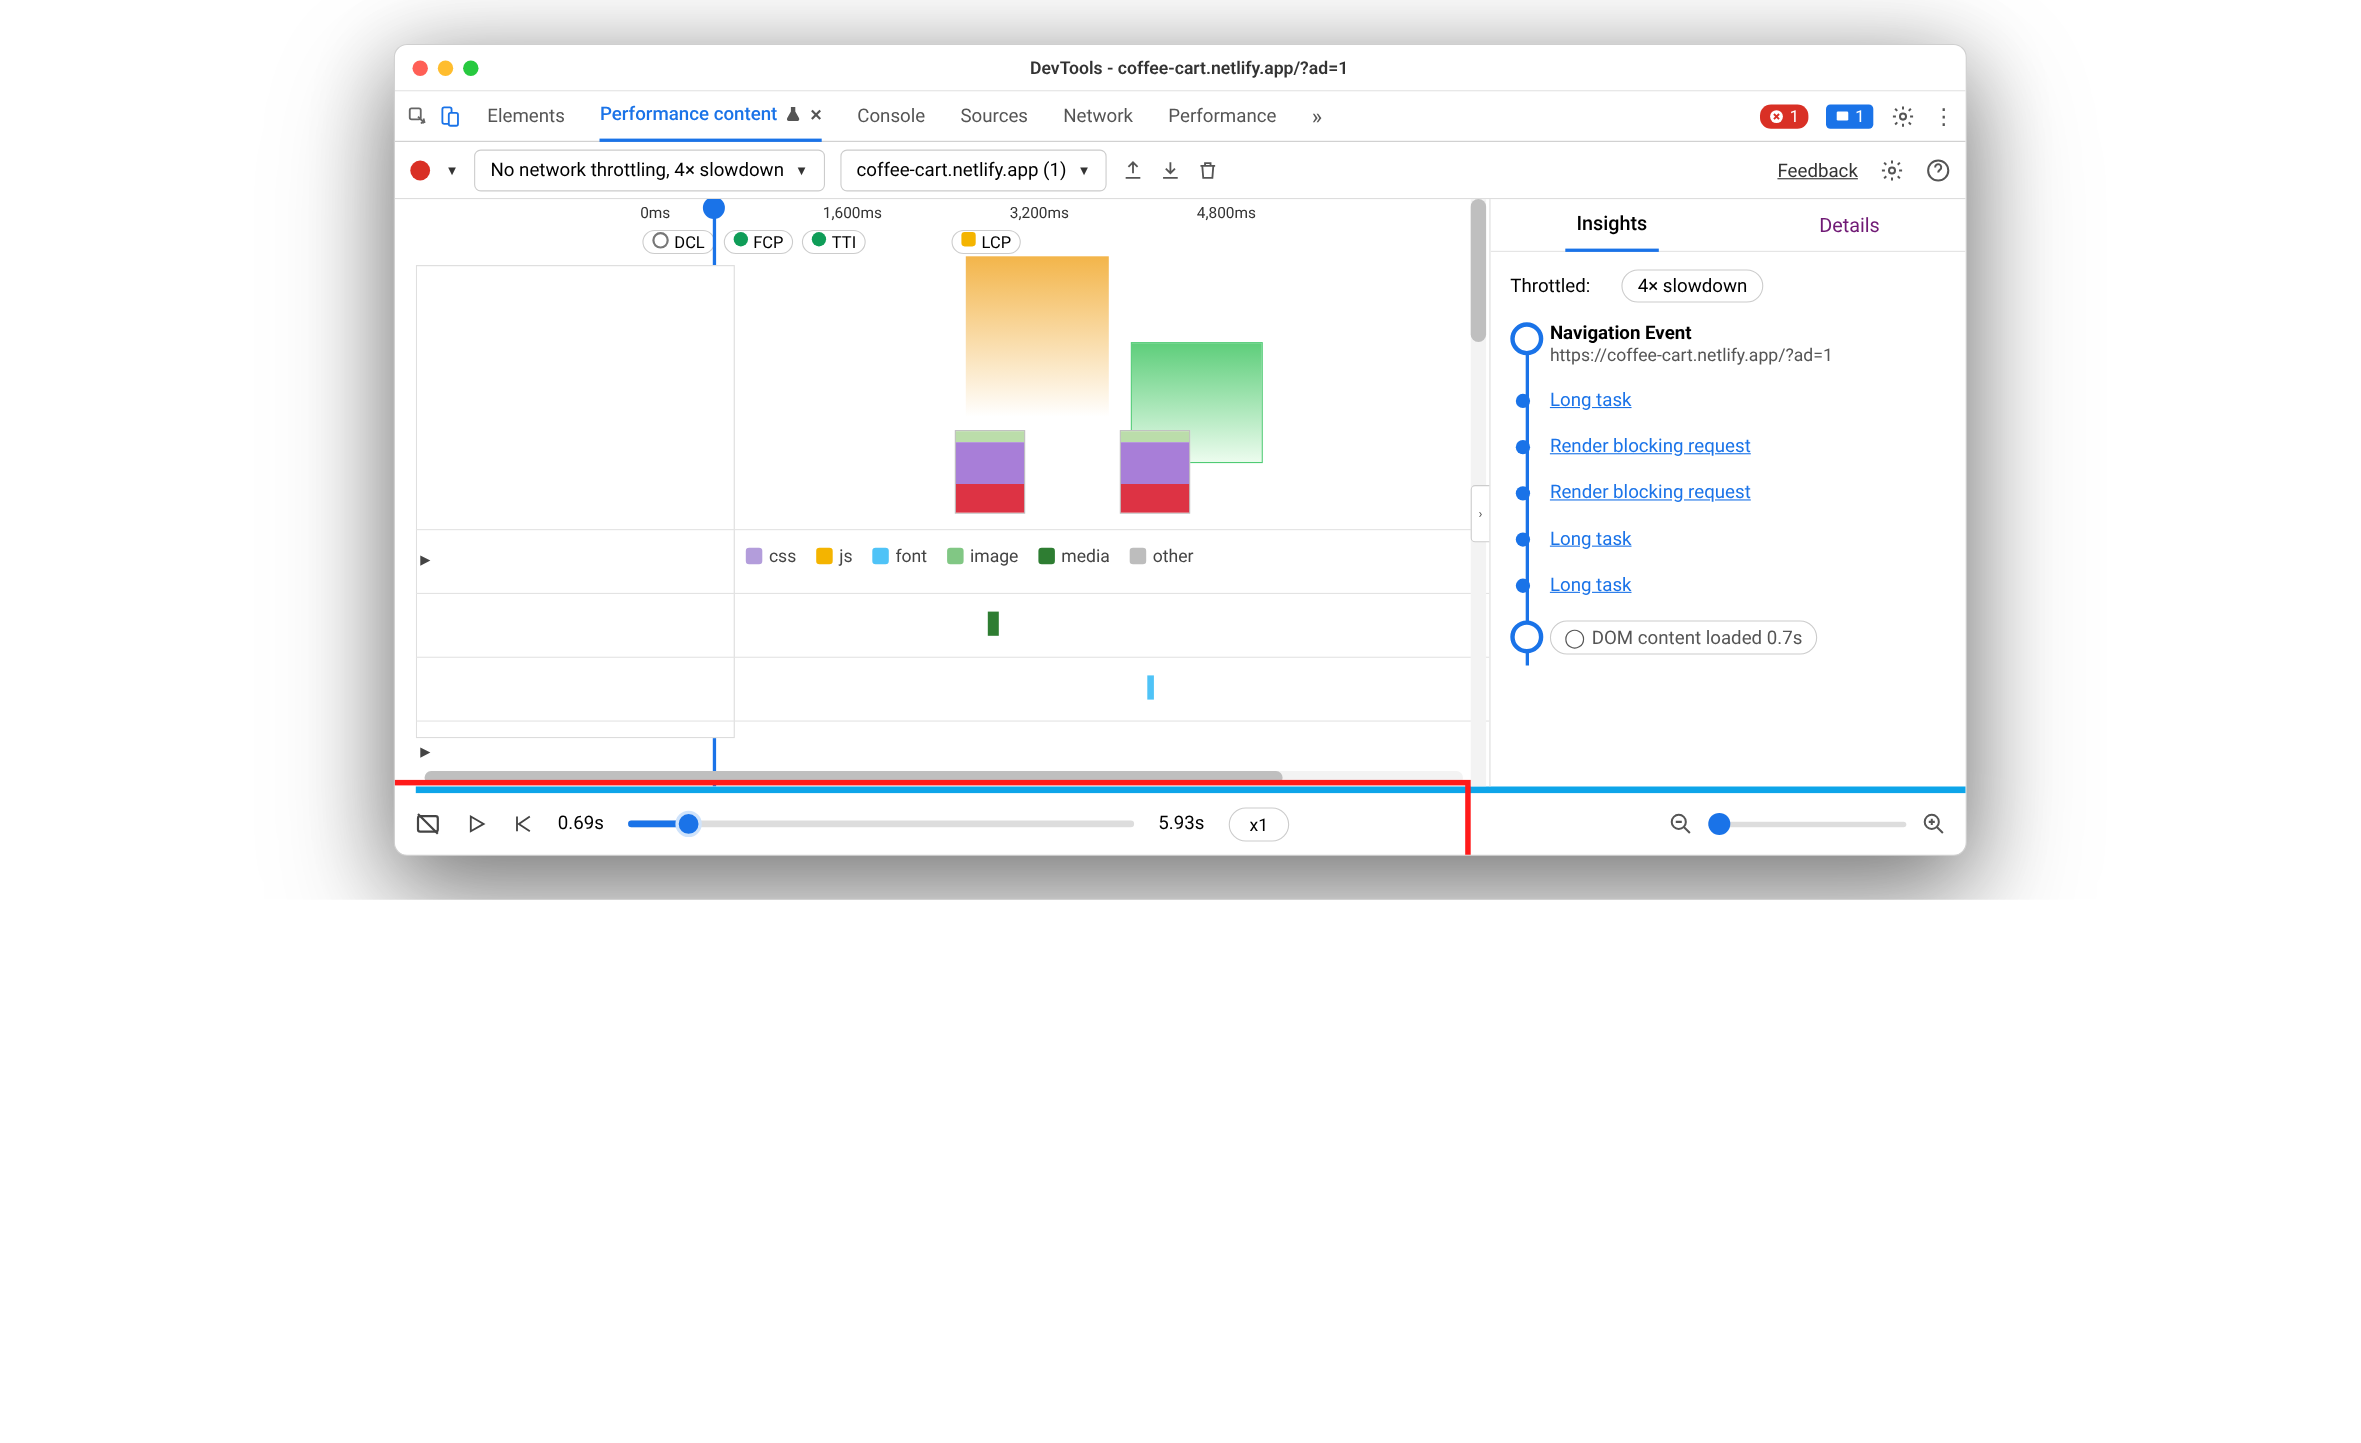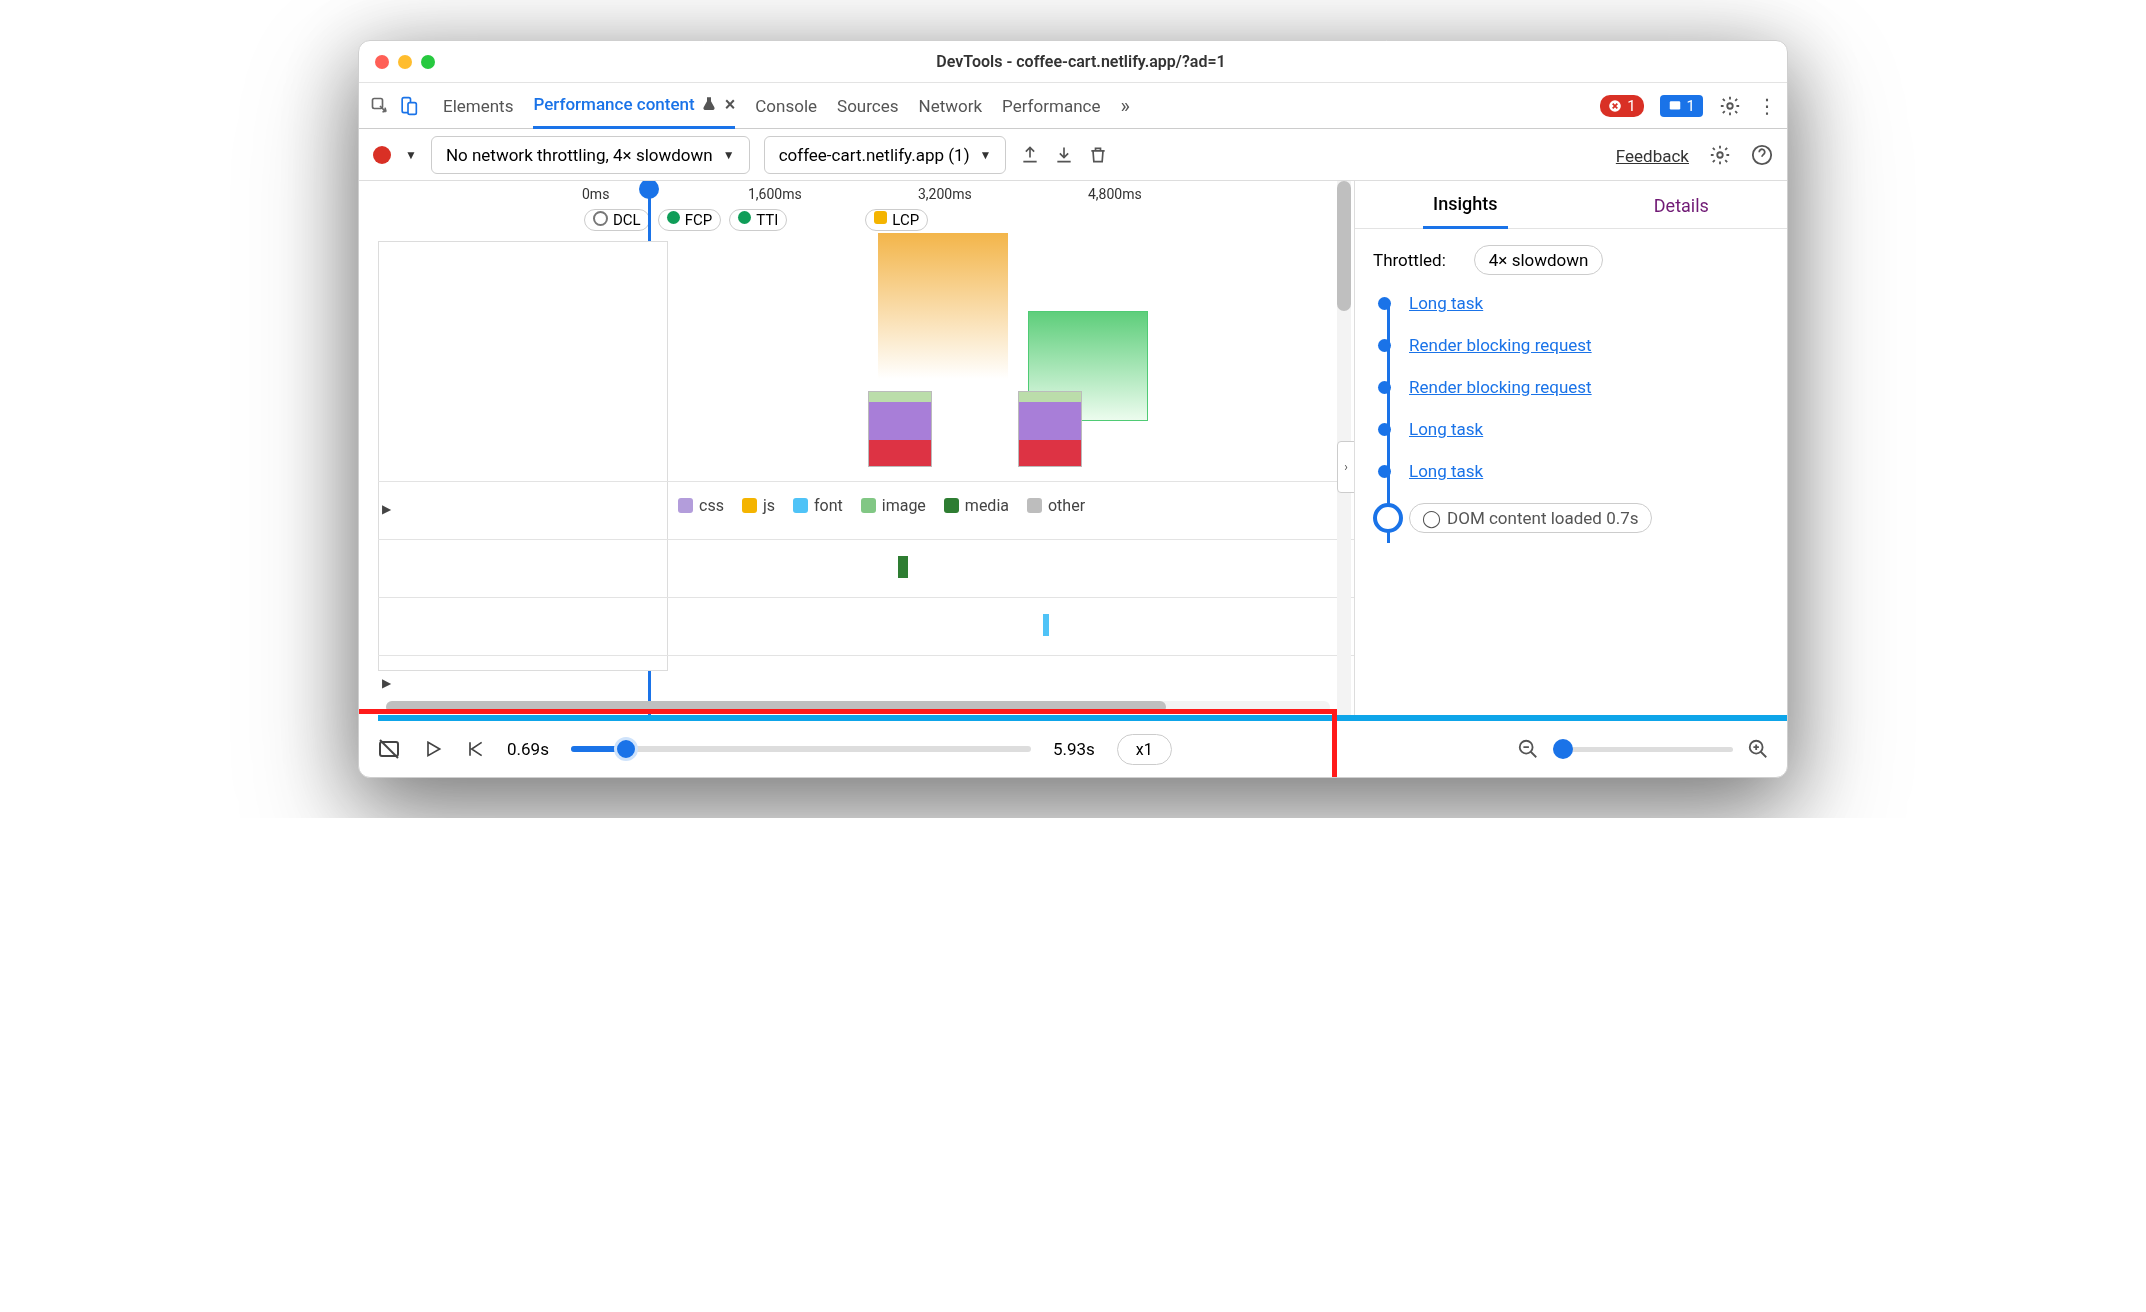--- a/index.html
+++ b/index.html
@@ -7,21 +7,21 @@
 .outer { width:1430px; filter: drop-shadow(0 15px 40px rgba(0,0,0,.35)) drop-shadow(0 40px 50px rgba(0,0,0,.3)); }
 .win { background:#fff; border:1px solid #cfcfcf; border-radius:12px; overflow:hidden; }
 .titlebar { height:42px; display:flex; align-items:center; padding:0 16px; border-bottom:1px solid #e3e3e3; position:relative; }
 .dots { display:flex; gap:9px; }
 .dot { width:14px; height:14px; border-radius:50%; }
 .dot.r{background:#ff5f56;} .dot.y{background:#ffbd2e;} .dot.g{background:#27c93f;}
 .titlebar .t { position:absolute; left:16px; right:0; text-align:center; font-size:16px; font-weight:600; color:#333; pointer-events:none;}
 .tabbar { height:46px; display:flex; align-items:center; border-bottom:1px solid #ccc; padding:0 10px; gap:6px; }
 .tb-ico { width:22px; height:22px; display:flex; align-items:center; justify-content:center; color:#666; }
 .tb-ico.b { color:#1a73e8; }
-.tabs { display:flex; gap:20px; margin-left:18px; font-size:17px; color:#555;}
+.tabs { display:flex; gap:32px; margin-left:18px; font-size:17px; color:#555;}
 .tab { height:46px; display:flex; align-items:center; gap:6px; cursor:pointer; }
 .tab.active { color:#1a73e8; border-bottom:3px solid #1a73e8; font-weight:500; }
 .tabbar-right { margin-left:auto; display:flex; align-items:center; gap:16px; }
 .pill { display:flex; align-items:center; gap:5px; font-size:15px; padding:2px 8px; border-radius:6px;}
 .pill.err{background:#d93025;color:#fff;border-radius:10px;}
 .pill.msg{background:#1a73e8;color:#fff;border-radius:4px;}
 .gear-icon,.more-icon{font-size:20px;color:#555;}
 .toolbar { height:52px; display:flex; align-items:center; padding:0 14px; gap:14px; border-bottom:1px solid #ddd; }
 .rec-dot { width:18px; height:18px; border-radius:50%; background:#d93025; }
 .sel { border:1px solid #ccc; border-radius:6px; padding:8px 14px; font-size:17px; background:#fff; display:flex; align-items:center; gap:10px; }
@@ -280,20 +280,24 @@
       <div class="side-tabs">
         <div class="side-tab active">Insights</div>
         <div class="side-tab">Details</div>
       </div>
       <div class="side-body">
         <div class="thr">
           <span>Throttled:</span>
           <span class="tag">4× slowdown</span>
         </div>
         <div class="tl">
+          <div class="ev big">
+            <div class="title">Navigation Event</div>
+            <div class="url">https://coffee-cart.netlify.app/?ad=1</div>
+          </div>
           <div class="ev"><a>Long task</a></div>
           <div class="ev"><a>Render blocking request</a></div>
           <div class="ev"><a>Render blocking request</a></div>
           <div class="ev"><a>Long task</a></div>
           <div class="ev"><a>Long task</a></div>
           <div class="ev big"><span class="partial"><span style="margin-right:6px">◯</span><span>DOM content loaded 0.7s</span></span></div>
         </div>
       </div>
     </div>
   </div>

